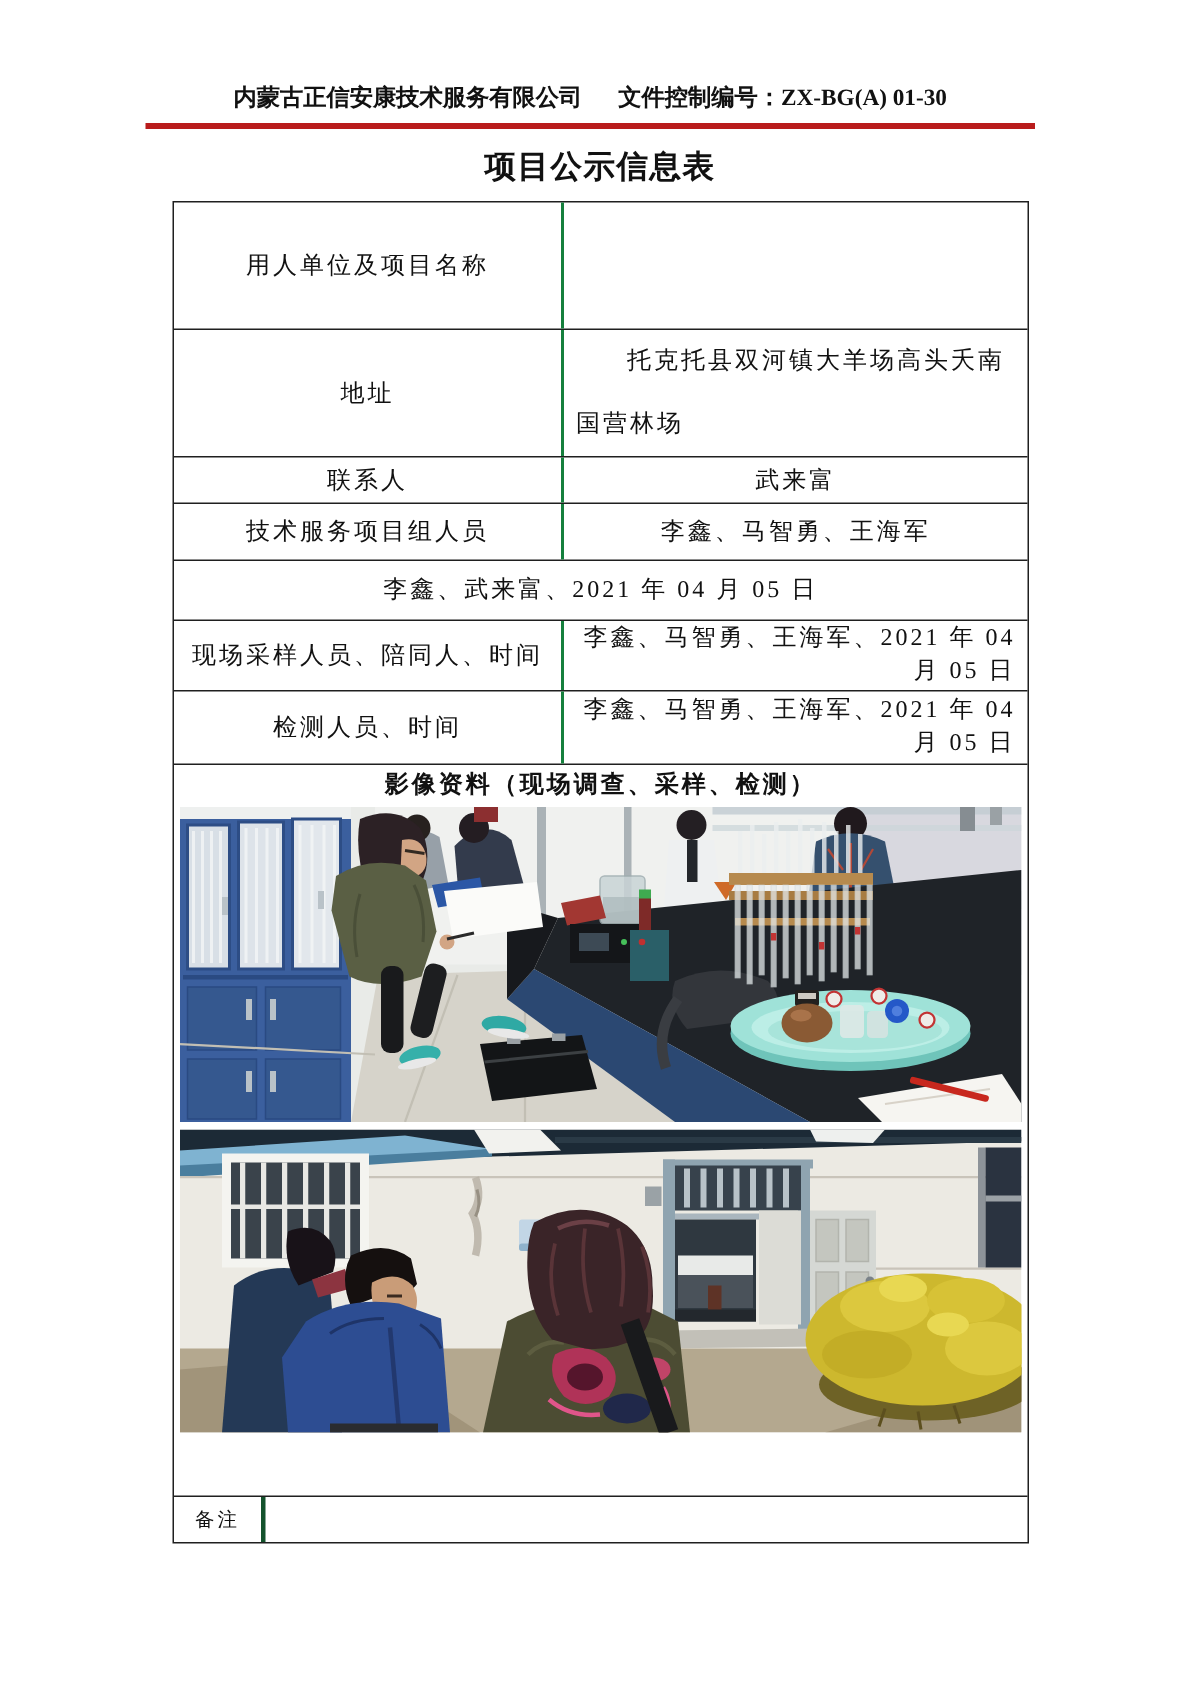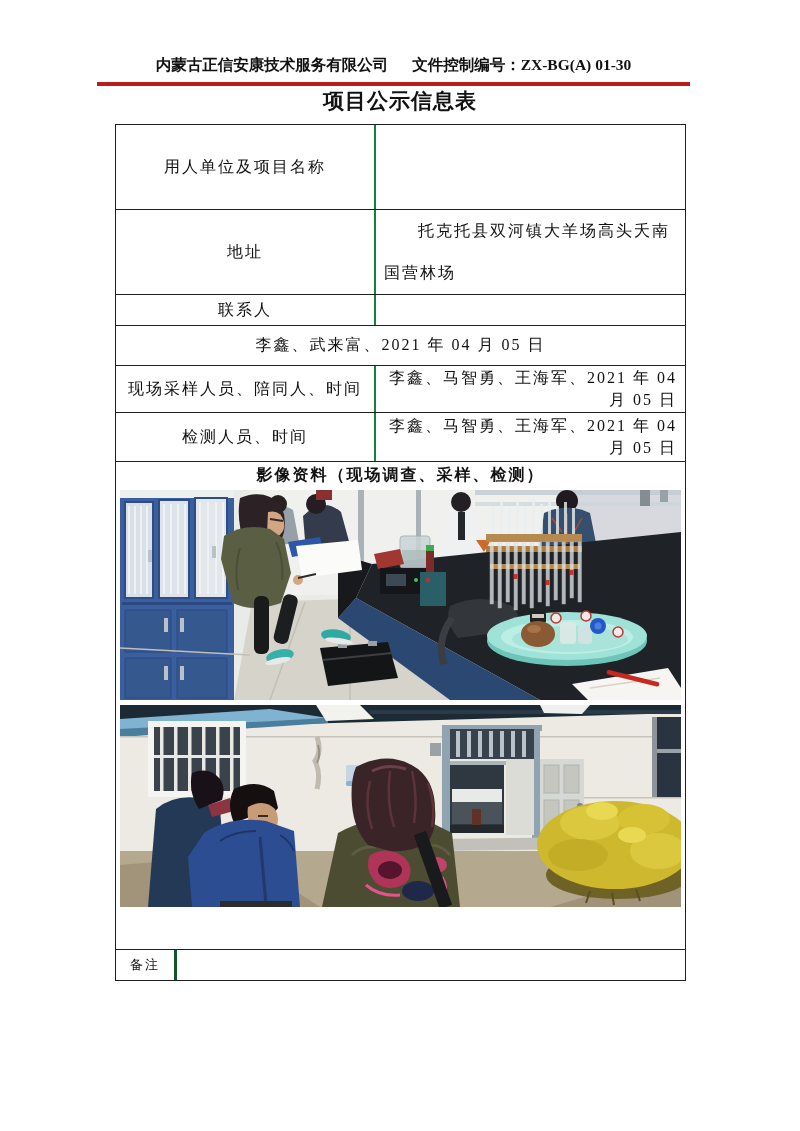--- a/index.html
+++ b/index.html
@@ -7,21 +7,21 @@
     width:800px;height:1131px;background:#ffffff;position:relative;
     font-family:"Liberation Serif","DejaVu Serif",serif;color:#111;
   }
   .header{
     margin:55px 0 0 97px;width:593px;box-sizing:border-box;
     border-bottom:4px solid #b91c1c;padding-bottom:6px;
     text-align:center;font-weight:bold;font-size:15.5px;white-space:nowrap;
   }
   .header .gap{display:inline-block;width:24px;}
   .doc-title{
-    margin-top:1px;width:100%;text-align:center;
+    margin-top:11px;width:100%;text-align:center;
     font-weight:bold;font-size:21px;letter-spacing:1px;
   }
   .doc-table{
     margin:9px 0 0 115px;width:571px;box-sizing:border-box;
     border:1px solid #1f1f1f;background:#fff;
   }
   .t-row{display:flex;border-bottom:1px solid #1f1f1f;box-sizing:border-box;}
   .t-label{
     width:260px;box-sizing:border-box;border-right:2px solid #15803d;
     display:flex;align-items:center;justify-content:center;
@@ -73,22 +73,31 @@
 
   <div class="t-row h84">
     <div class="t-label">地址</div>
     <div class="t-value v-left v-indent">
         <span>托克托县双河镇大羊场高头夭南国营林场</span>
       </div>
   </div>
 
   <div class="t-row h30">
     <div class="t-label">联系人</div>
-  </div>
-
+    <div class="t-value v-center">
+        <span>武来富</span>
+      </div>
+  </div>
+
+  <div class="t-row h37">
+    <div class="t-label">技术服务项目组人员</div>
+    <div class="t-value v-center">
+        <span>李鑫、马智勇、王海军</span>
+      </div>
+  </div>
 
   <div class="t-row h39">
     <div class="t-value v-center">
         <span>李鑫、武来富、2021 年 04 月 05 日</span>
       </div>
   </div>
 
   <div class="t-row h46">
     <div class="t-label">现场采样人员、陪同人、时间</div>
     <div class="t-value v-wrap">

